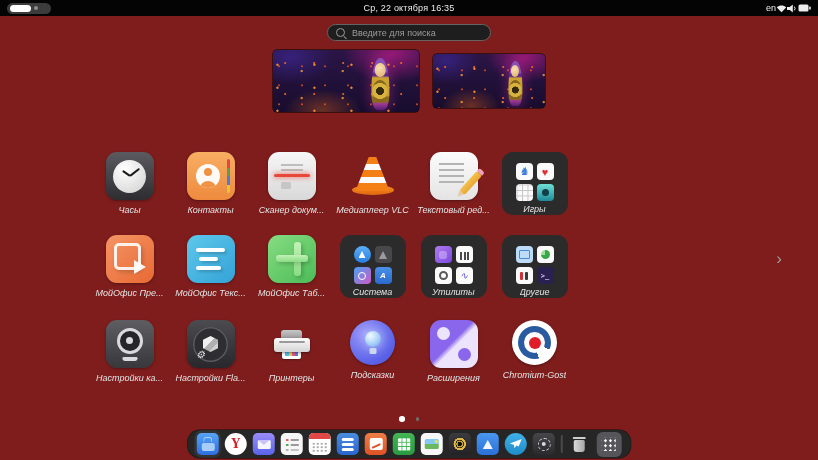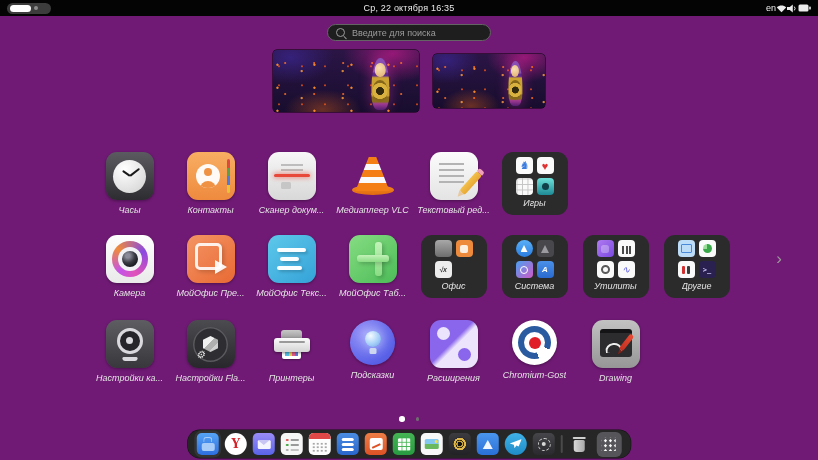--- a/index.html
+++ b/index.html
@@ -1,16 +1,16 @@
 <!DOCTYPE html>
 <html><head>
 <meta charset="utf-8">
 <style>
   html,body{margin:0;padding:0;background:#1b1b1b;font-family:"Liberation Sans",sans-serif;}
-  .screen{position:relative;width:818px;height:460px;background:#701a75;overflow:hidden;}
+  .screen{position:relative;width:818px;height:460px;background:#7f1d1d;overflow:hidden;}
 
   
   .topbar{position:absolute;top:0;left:0;right:0;height:16px;background:#040404;display:flex;align-items:center;justify-content:space-between;padding:0 7px;box-sizing:border-box;z-index:5;}
   .ws-pill{width:44px;height:11px;background:#3c3c3c;border-radius:6px;display:flex;align-items:center;gap:3px;padding:0 3px;box-sizing:border-box;}
   .ws-active{width:21px;height:7px;background:#fff;border-radius:4px;}
   .ws-dot{width:4px;height:4px;background:#8c8c8c;border-radius:50%;}
   .clock{position:absolute;left:50%;transform:translateX(-50%);color:#ececec;font-size:9px;letter-spacing:.2px;white-space:nowrap;}
   .tr-cluster{display:flex;align-items:center;gap:0;color:#ececec;font-size:9px;}
   .tr-cluster svg{display:block;}
 
@@ -42,21 +42,21 @@
   .doll-face{position:absolute;top:15%;left:50%;transform:translateX(-50%);width:38%;height:25%;background:radial-gradient(circle at 40% 35%,#f8dfb2,#dfac6c);border-radius:50%;}
   .doll-belly{position:absolute;top:46%;left:50%;transform:translateX(-50%);width:54%;height:40%;border-radius:50%;background:radial-gradient(circle,#332a0e 0 28%,#d8b13e 32% 58%,#86671a 62%);}
 
   
   .grid-row{position:absolute;left:89px;width:648px;display:flex;font-style:italic;}
   .r1{top:152px;}.r2{top:235px;}.r3{top:320px;}
   .cellwrap{width:81px;display:flex;flex-direction:column;align-items:center;cursor:default;}
   .lbl{margin-top:5px;font-size:9px;color:#e4e4e4;max-width:77px;white-space:nowrap;overflow:hidden;text-align:center;}
   .ic{width:48px;height:48px;border-radius:11px;position:relative;display:flex;align-items:center;justify-content:center;flex-shrink:0;box-shadow:0 1px 3px rgba(0,0,0,.35);}
 
-  .folder{width:66px;height:63px;background:#2b2b2b;border-radius:11px;display:flex;flex-direction:column;align-items:center;justify-content:flex-start;padding-top:5px;box-sizing:border-box;}
+  .folder{width:66px;height:63px;background:#2b2b2b;border-radius:11px;display:flex;flex-direction:column;align-items:center;justify-content:flex-start;padding-top:11px;box-sizing:border-box;}
   .minis{display:grid;grid-template-columns:17px 17px;gap:4px;}
   .folder .lbl{margin-top:3px;max-width:60px;}
   .mini{width:17px;height:17px;border-radius:4px;display:flex;align-items:center;justify-content:center;position:relative;overflow:hidden;}
 
   
   .icon-clock{background:linear-gradient(180deg,#5a5a60,#2d2d31);}
   .clock-face{width:33px;height:33px;border-radius:50%;background:radial-gradient(circle at 35% 28%,#fff,#d0d0d0);position:relative;}
   .clock-face::before{content:"";position:absolute;left:calc(50% - 1px);bottom:50%;width:2px;height:9px;background:#1a1a1a;transform-origin:50% 100%;transform:rotate(-55deg);border-radius:1px;}
   .clock-face::after{content:"";position:absolute;left:calc(50% - 1px);bottom:50%;width:2px;height:12px;background:#1a1a1a;transform-origin:50% 100%;transform:rotate(52deg);border-radius:1px;}
 
@@ -313,59 +313,40 @@
           <span class="mini m-sudoku"></span>
           <span class="mini m-mines"></span>
         </div>
         <span class="lbl">Игры</span>
       </div>
     </div>
   </div>
 
   <div class="grid-row r2">
     <div class="cellwrap">
-      <span class="ic icon-camera">
-          <span class="cam-ring">
-            <span class="cam-lens"></span>
-          </span>
-        </span>
-      <span class="lbl">Камера</span>
-    </div>
-    <div class="cellwrap">
       <span class="ic icon-mo-pres">
           <span class="mp-sq"></span>
           <span class="mp-play"></span>
         </span>
       <span class="lbl">МойОфис Пре...</span>
     </div>
     <div class="cellwrap">
       <span class="ic icon-mo-text">
           <span class="mt-bar mt-b1"></span>
           <span class="mt-bar mt-b2"></span>
           <span class="mt-bar mt-b3"></span>
         </span>
       <span class="lbl">МойОфис Текс...</span>
     </div>
     <div class="cellwrap">
       <span class="ic icon-mo-table">
           <span class="mtb-v"></span>
           <span class="mtb-h"></span>
         </span>
       <span class="lbl">МойОфис Таб...</span>
-    </div>
-    <div class="cellwrap">
-      <div class="folder">
-        <div class="minis">
-          <span class="mini m-doc-gray"></span>
-          <span class="mini m-office-orange"></span>
-          <span class="mini m-math"></span>
-          <span class="mini"></span>
-        </div>
-        <span class="lbl">Офис</span>
-      </div>
     </div>
     <div class="cellwrap">
       <div class="folder">
         <div class="minis">
           <span class="mini m-sys1"></span>
           <span class="mini m-sys2"></span>
           <span class="mini m-sys3"></span>
           <span class="mini m-sys4"></span>
         </div>
         <span class="lbl">Система</span>
@@ -431,28 +412,20 @@
     </div>
     <div class="cellwrap">
       <span class="ic icon-chromium">
           <span class="cg-ring">
             <span class="cg-in">
               <span class="cg-dot"></span>
             </span>
           </span>
         </span>
       <span class="lbl">Chromium-Gost</span>
-    </div>
-    <div class="cellwrap">
-      <span class="ic icon-drawing">
-          <span class="dw-board"></span>
-          <span class="dw-line"></span>
-          <span class="dw-pen"></span>
-        </span>
-      <span class="lbl">Drawing</span>
     </div>
   </div>
 
   <div class="pager">
     <span class="pdot active"></span>
     <span class="pdot"></span>
   </div>
   <span class="next-page">›</span>
 
   <div class="dock">

